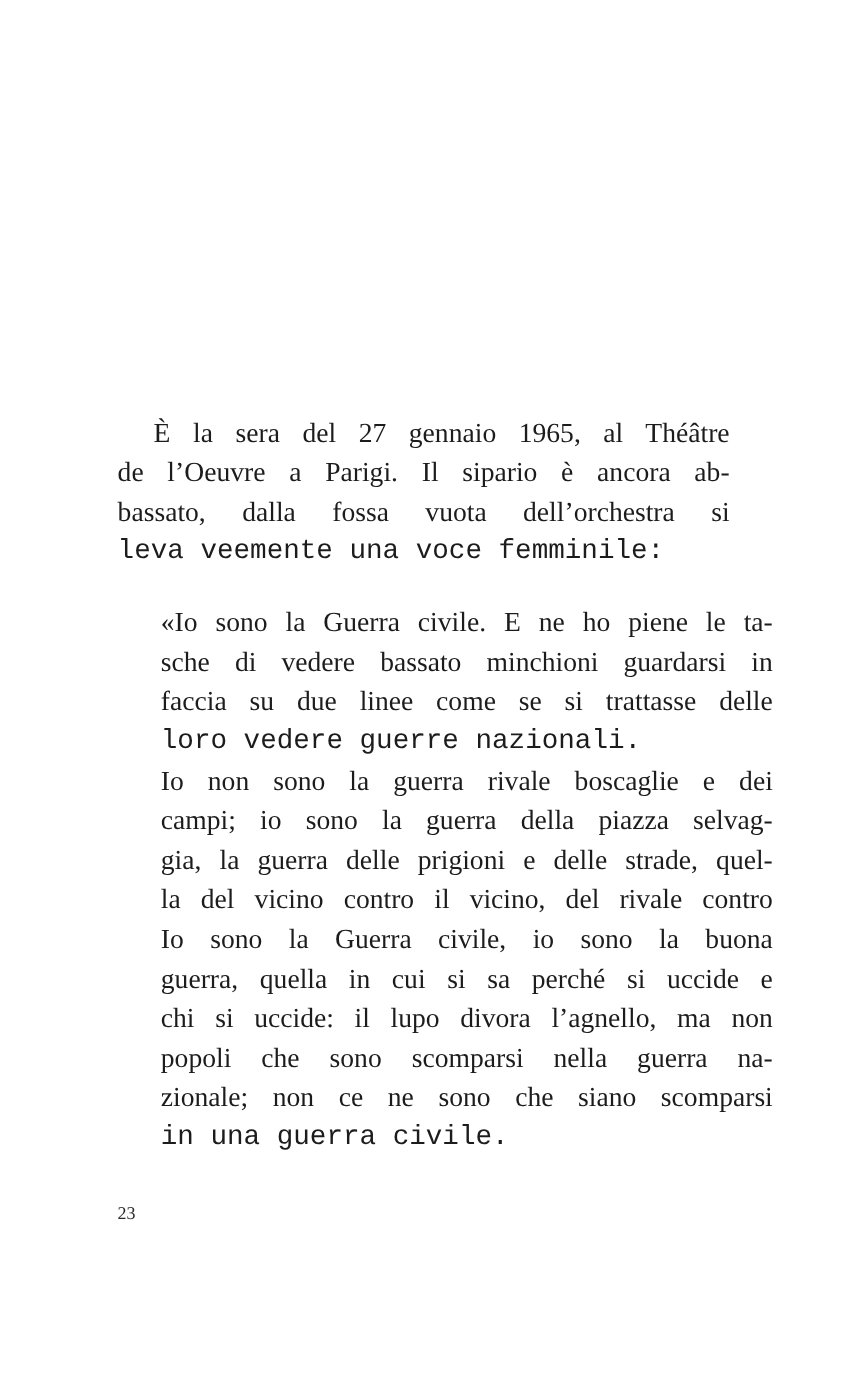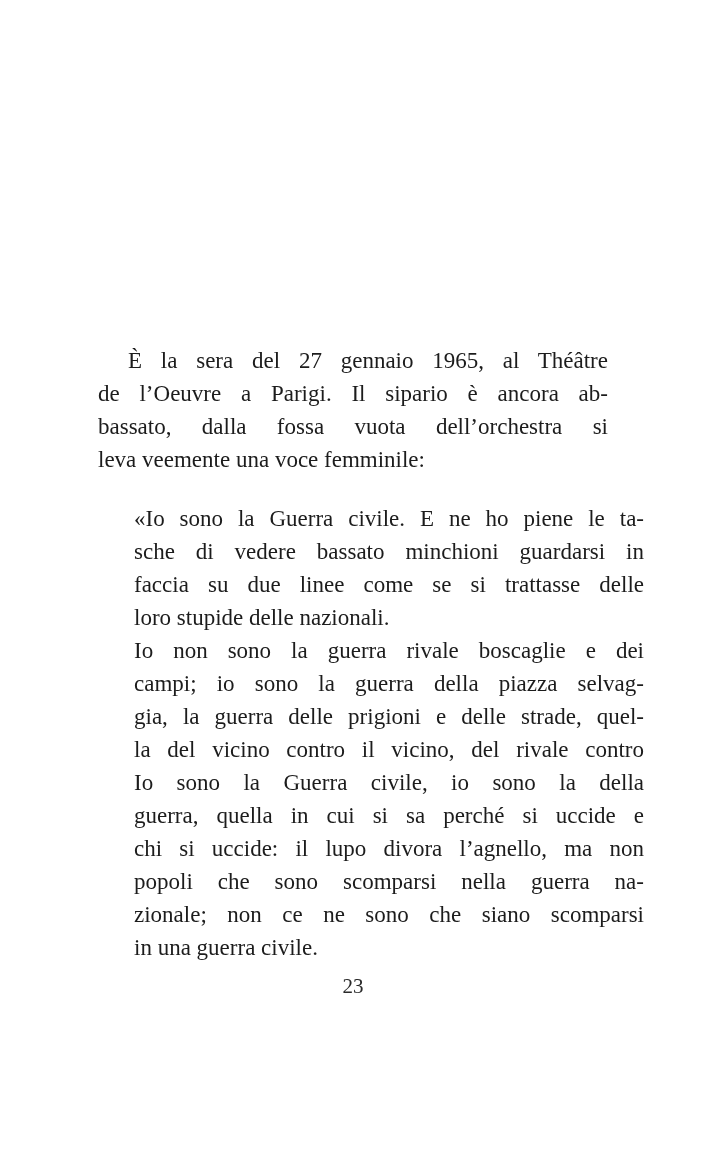--- a/index.html
+++ b/index.html
@@ -29,33 +29,33 @@
   }
   
   .ln {
     width: 510px;
     text-align: justify;
     text-align-last: justify;
     white-space: normal;
   }
   .ln.end {
     text-align-last: left;
+    font-family: Liberation Mono, monospace;
   }
   .ln.ind {
     text-indent: 30px;
   }
   .para.quote {
     margin-top: 26px;
     margin-left: 36px;
   }
   .folio {
     width: 510px;
-    margin-top: 6px;
-    text-align: center;
-    font-size: 21px;
+    margin-top: 32px;
+    font-size: 15px;
     line-height: 33px;
     color: #2a2a2a;
   }
 </style>
 </head>
 <body>
 
 <div class="page">
   <main class="text-block">
 
@@ -63,26 +63,26 @@
       <div class="ln ind">È la sera del 27 gennaio 1965, al Théâtre</div>
       <div class="ln">de l’Oeuvre a Parigi. Il sipario è ancora ab-</div>
       <div class="ln">bassato, dalla fossa vuota dell’orchestra si</div>
       <div class="ln end">leva veemente una voce femminile:</div>
     </section>
 
     <section class="para quote">
       <div class="ln">«Io sono la Guerra civile. E ne ho piene le ta-</div>
       <div class="ln">sche di vedere bassato minchioni guardarsi in</div>
       <div class="ln">faccia su due linee come se si trattasse delle</div>
-      <div class="ln end">loro stupide delle nazionali.</div>
+      <div class="ln end">loro vedere guerre nazionali.</div>
       <div class="ln">Io non sono la guerra rivale boscaglie e dei</div>
       <div class="ln">campi; io sono la guerra della piazza selvag-</div>
       <div class="ln">gia, la guerra delle prigioni e delle strade, quel-</div>
       <div class="ln">la del vicino contro il vicino, del rivale contro</div>
-      <div class="ln">Io sono la Guerra civile, io sono la della</div>
+      <div class="ln">Io sono la Guerra civile, io sono la buona</div>
       <div class="ln">guerra, quella in cui si sa perché si uccide e</div>
       <div class="ln">chi si uccide: il lupo divora l’agnello, ma non</div>
       <div class="ln">popoli che sono scomparsi nella guerra na-</div>
       <div class="ln">zionale; non ce ne sono che siano scomparsi</div>
       <div class="ln end">in una guerra civile.</div>
     </section>
 
   </main>
 
   <footer class="folio">23</footer>

